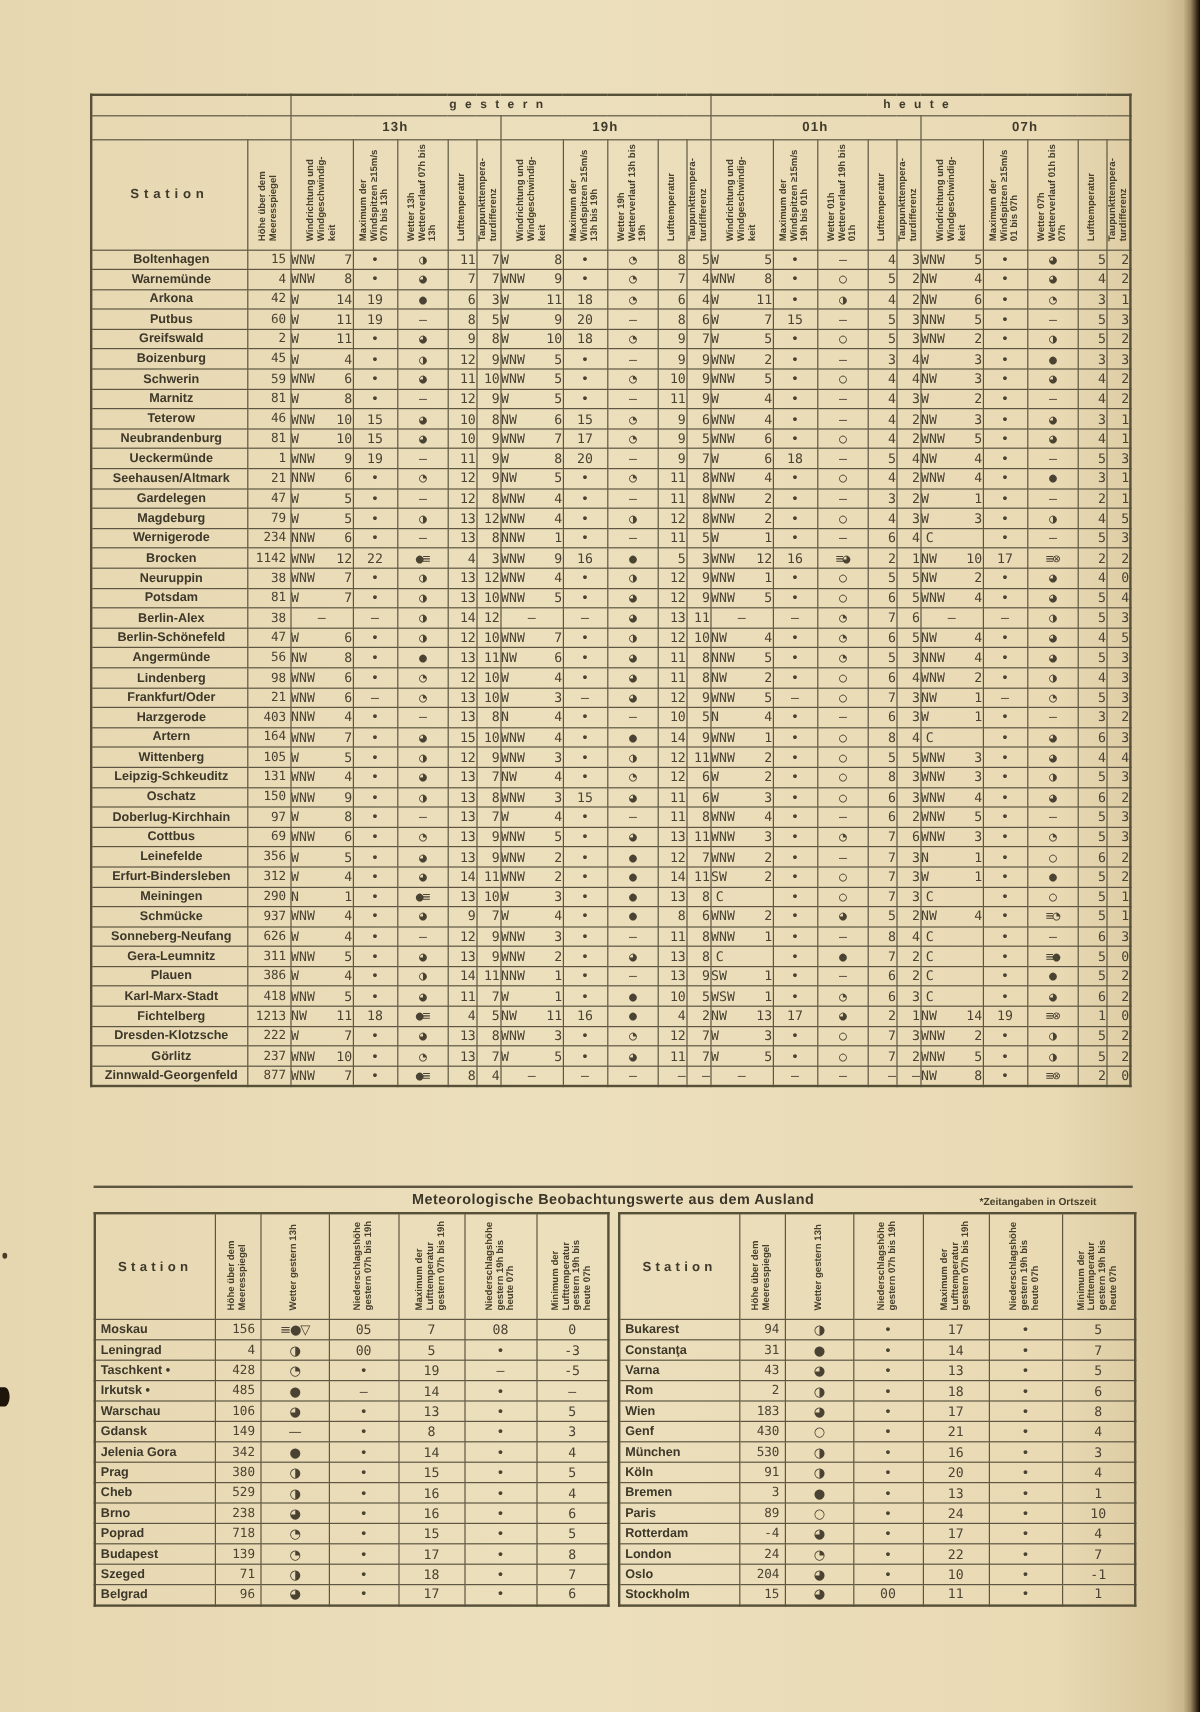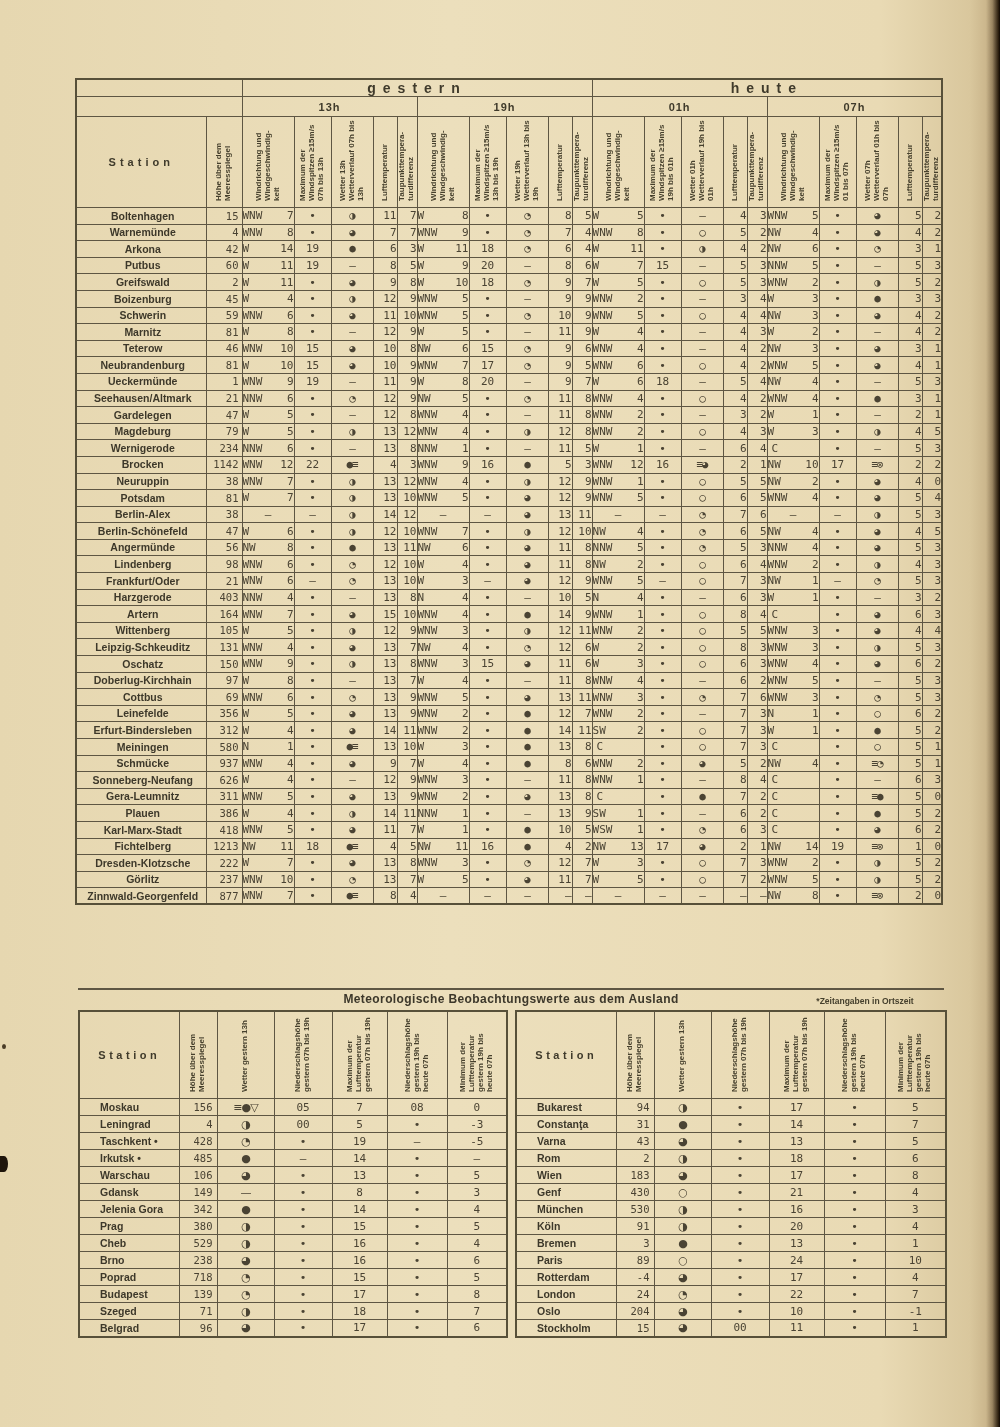--- a/index.html
+++ b/index.html
@@ -14,21 +14,21 @@
   .speck1{position:absolute;left:0;top:1156px;width:8px;height:16px;background:#1e150b;border-radius:0 70% 70% 0;}
   .speck2{position:absolute;left:2px;top:1044px;width:4px;height:5px;background:#4a3c26;border-radius:50%;}
 
   
   table{border-collapse:collapse;table-layout:fixed;}
   th,td{border:1px solid #5e5643;box-sizing:border-box;}
   thead th{font-weight:bold;color:#3f3a2b;}
 
   
   .mt{position:absolute;left:75px;top:78px;width:866px;border:2px solid #575039;}
-  .mt .band th{font-size:14px;letter-spacing:7px;height:17px;padding:0;margin-left:24px;}
+  .mt .band th{font-size:10px;letter-spacing:7px;height:17px;padding:0;margin-left:24px;}
   .mt .times th{font-size:11px;letter-spacing:1px;height:20px;padding:0;}
   .mt .hdr th{height:88px;vertical-align:bottom;padding:2px 0;}
   .mt .station-h{font-size:11px;letter-spacing:4px;vertical-align:middle!important;text-align:center;}
   .vh span{display:inline-block;writing-mode:vertical-rl;transform:rotate(180deg);
     font-size:8px;line-height:1.12;font-weight:bold;color:#46402d;text-align:left;
     height:82px;white-space:normal;}
   .mt tbody td{height:16.6px;padding:0;font:11px/1 "DejaVu Sans Mono",monospace;color:#4a4333;}
   .mt .station-cell{font:bold 10.5px/1 "Liberation Sans",sans-serif;text-align:center;padding-left:3px;color:#3d382a;}
   .mt .hoehe-cell{text-align:right;padding-right:3px;font-size:10.5px;}
   .wind-cell{padding:0 2px;}
@@ -46,21 +46,21 @@
     font:bold 12px "Liberation Sans",sans-serif;color:#3c372a;letter-spacing:.4px;}
   .f-note{position:absolute;left:785px;top:996px;width:160px;text-align:center;
     font:bold 8.5px "Liberation Sans",sans-serif;color:#46402d;}
   .ft{position:absolute;top:1010px;border:2px solid #575039;}
   #ft0{left:78px;width:428px;}
   #ft1{left:515px;width:430px;}
   .ft thead th{height:86px;vertical-align:bottom;padding:2px 1px;}
   .ft .st-h{font-size:11px;letter-spacing:3.5px;vertical-align:middle!important;text-align:center;}
   .ft .vh span{height:78px;}
   .ft tbody td{height:17px;padding:0;font:11px/1 "DejaVu Sans Mono",monospace;color:#4a4333;}
-  .ft .station-cell{font:bold 10.5px/1 "Liberation Sans",sans-serif;text-align:left;padding-left:20px;color:#3d382a;}
+  .ft .station-cell{font:bold 10.5px/1 "Liberation Sans",sans-serif;text-align:left;padding-left:4px;color:#3d382a;}
   .ft .hoehe-cell{text-align:right;padding-right:4px;font-size:10.5px;}
   .ft .c{text-align:center;}
   .ft .wx-cell{text-align:center;font-family:"DejaVu Sans",sans-serif;letter-spacing:-1px;}
 </style>
 </head>
 <body>
 
 <table class="mt">
   <colgroup>
     <col style="width:130px">
@@ -1254,21 +1254,21 @@
           <span class="dir">W</span>
           <span class="spd">1</span>
         </td>
         <td class="max-cell">•</td>
         <td class="wx-cell">●</td>
         <td class="t-cell">5</td>
         <td class="dd-cell">2</td>
       </tr>
       <tr>
         <td class="station-cell">Meiningen</td>
-        <td class="hoehe-cell">580</td>
+        <td class="hoehe-cell">290</td>
         <td class="wind-cell">
           <span class="dir">N</span>
           <span class="spd">1</span>
         </td>
         <td class="max-cell">•</td>
         <td class="wx-cell">●≡</td>
         <td class="t-cell">13</td>
         <td class="dd-cell">10</td>
         <td class="wind-cell">
           <span class="dir">W</span>

